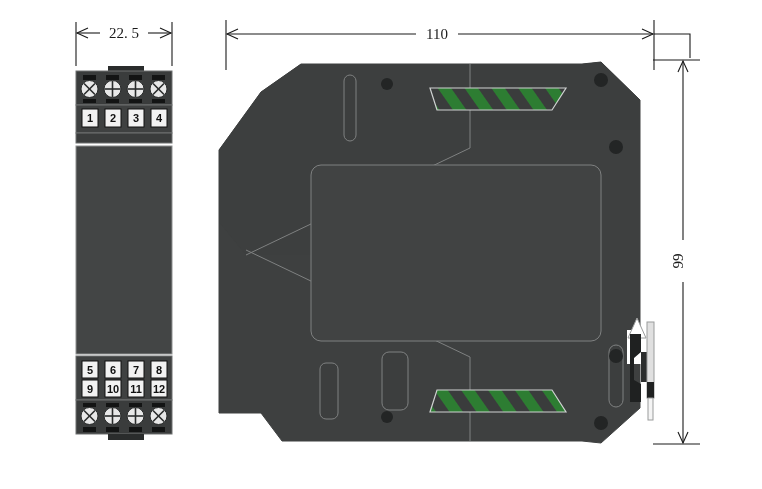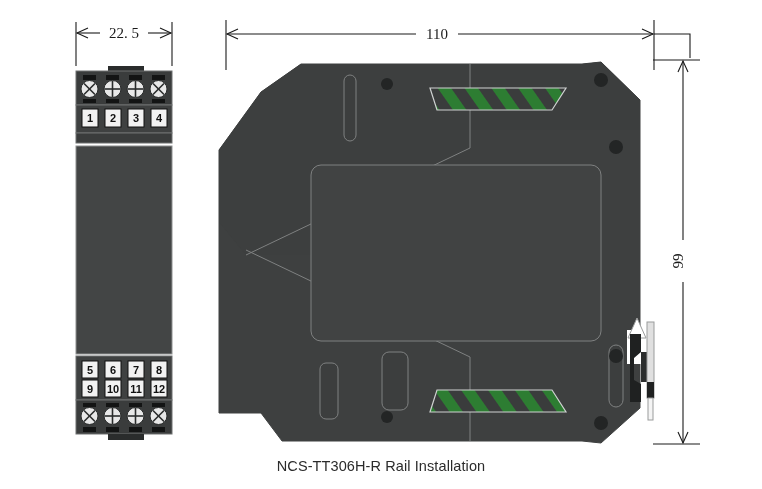--- a/index.html
+++ b/index.html
@@ -292,14 +292,13 @@
         <rect x="641" y="352" width="6" height="30" fill="#2b2d2d"></rect>
 
         <rect x="647" y="322" width="7" height="76" fill="#e0e0e0" stroke="#9a9c9c" stroke-width="1"></rect>
         <rect x="647" y="382" width="7" height="16" fill="#1f2121"></rect>
         <rect x="648" y="398" width="5" height="22" fill="#f4f4f4" stroke="#9a9c9c" stroke-width="1"></rect>
       </g>
 
     </g>
   </svg>
 
-  <div class="caption">NCS-TT306H-R Rail Installation</div>
 </div>
 
 </body></html>

